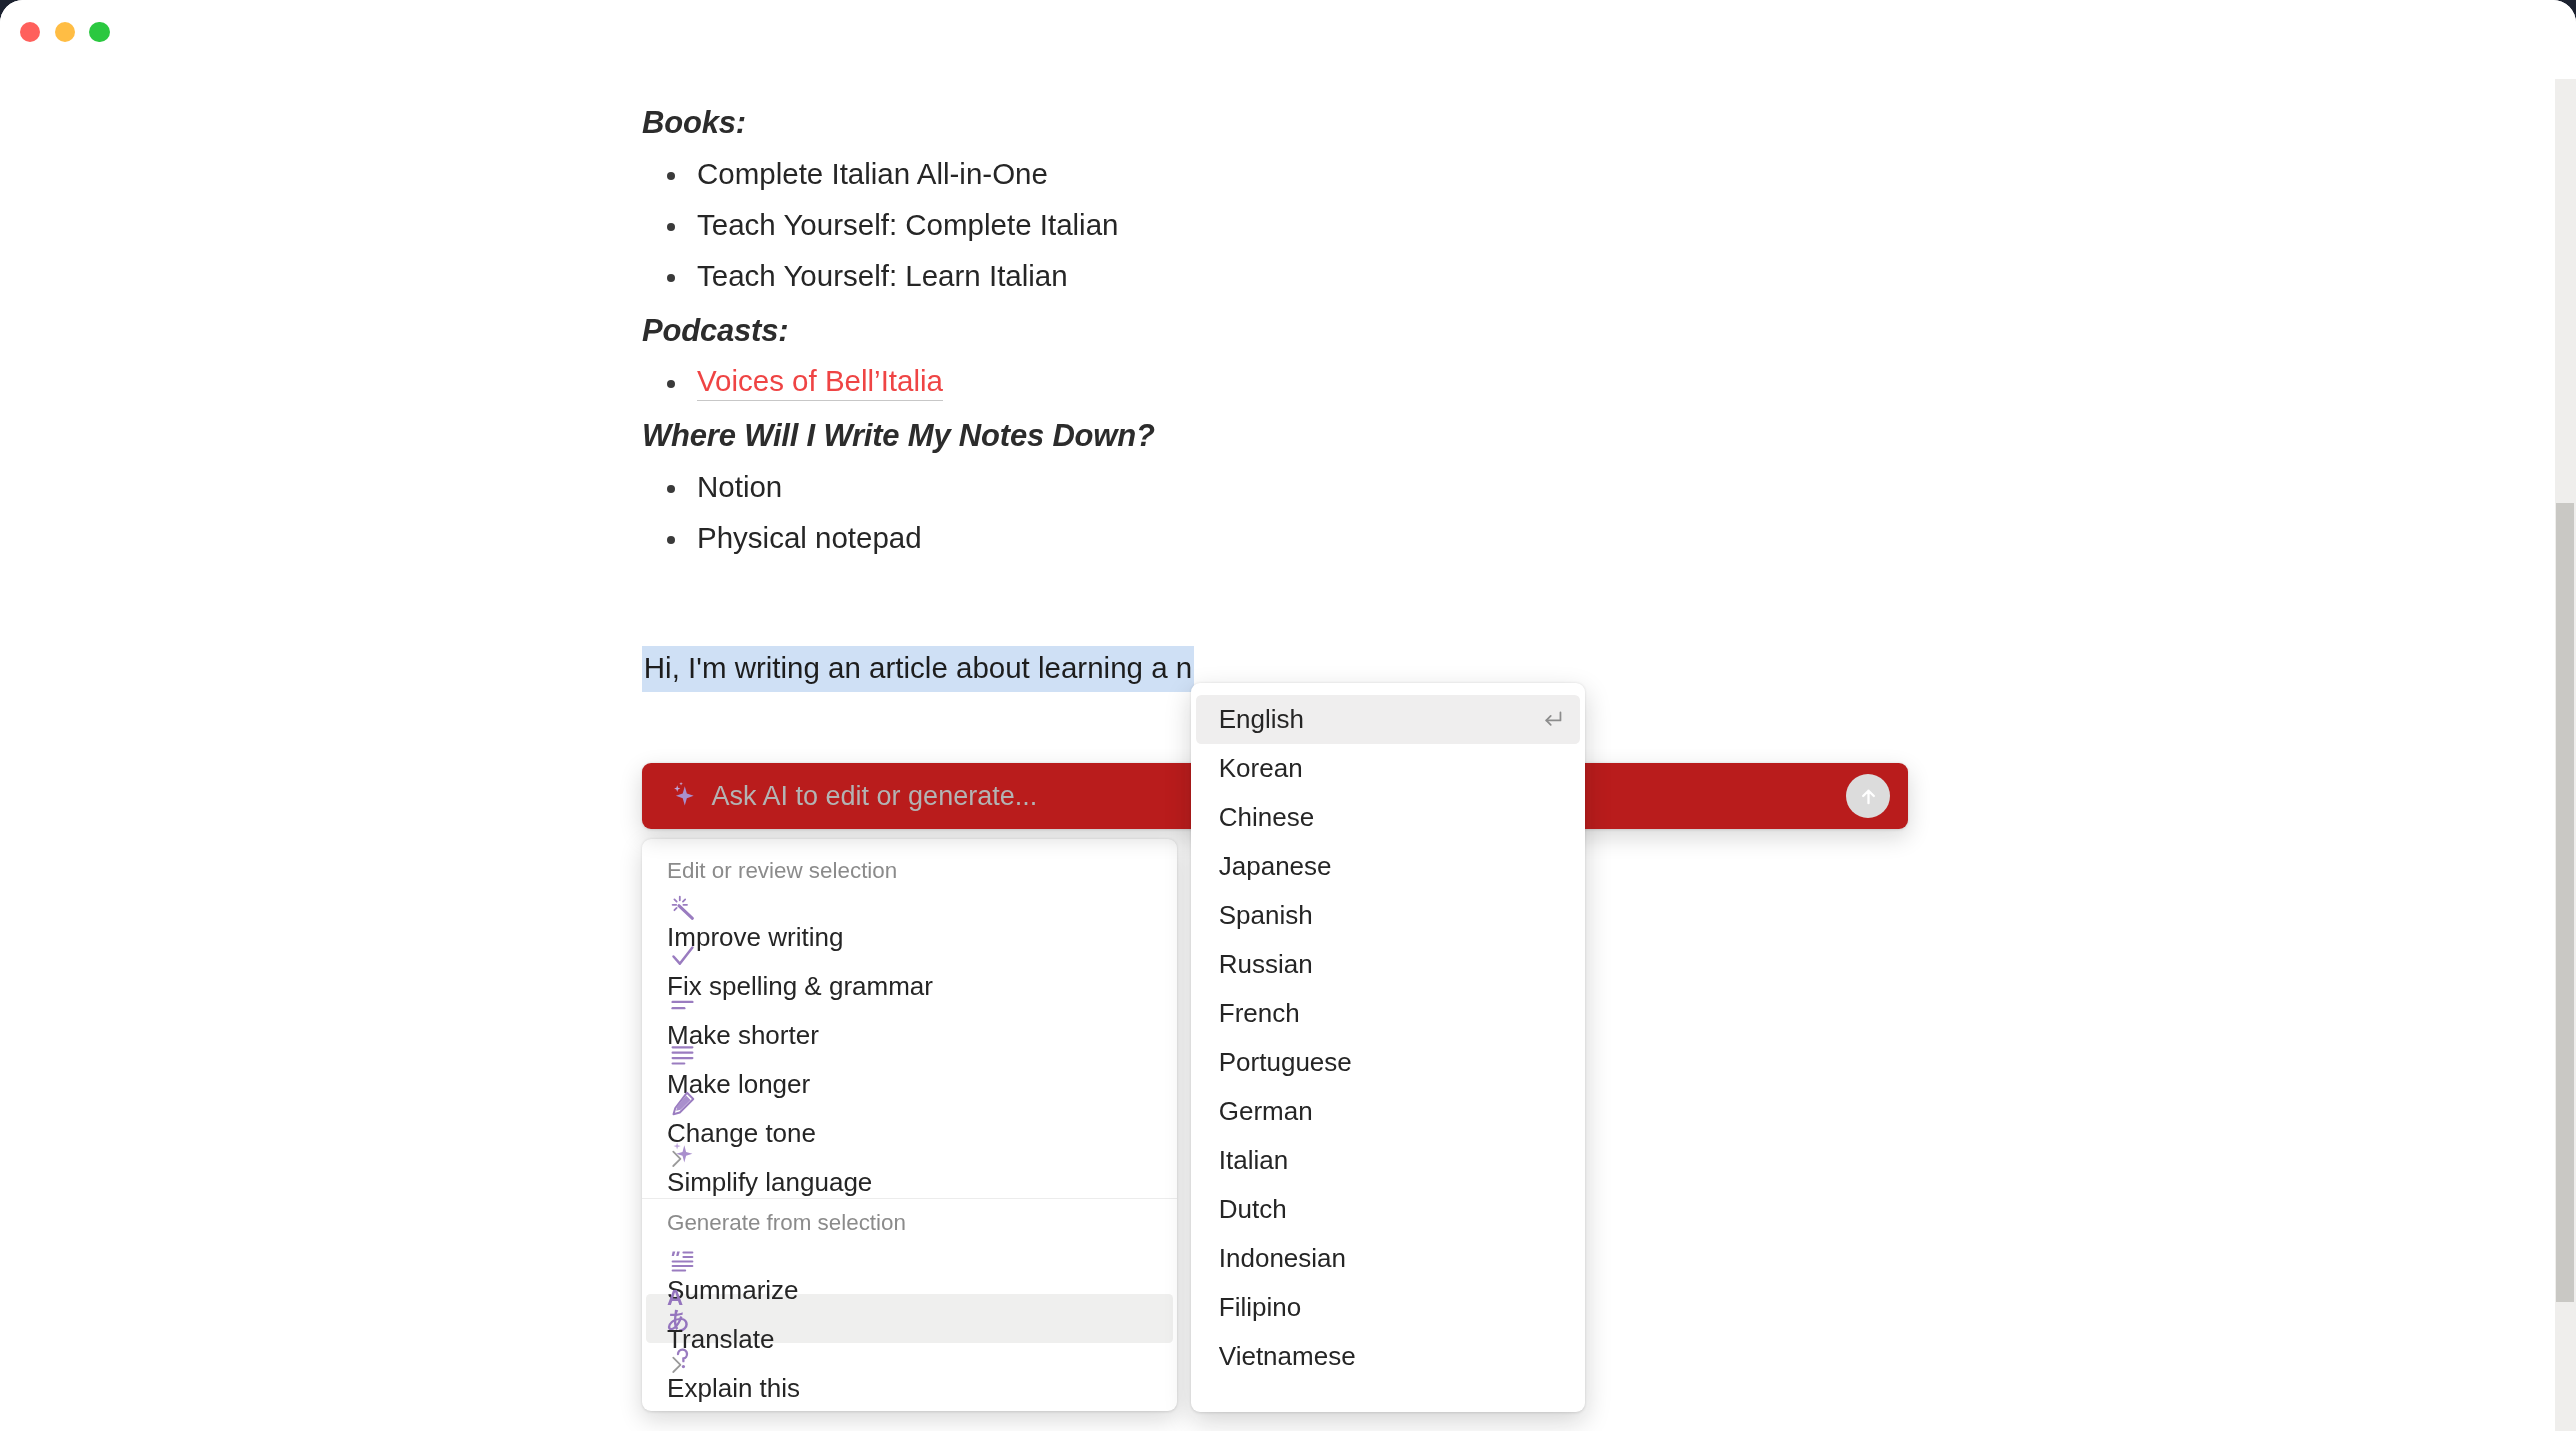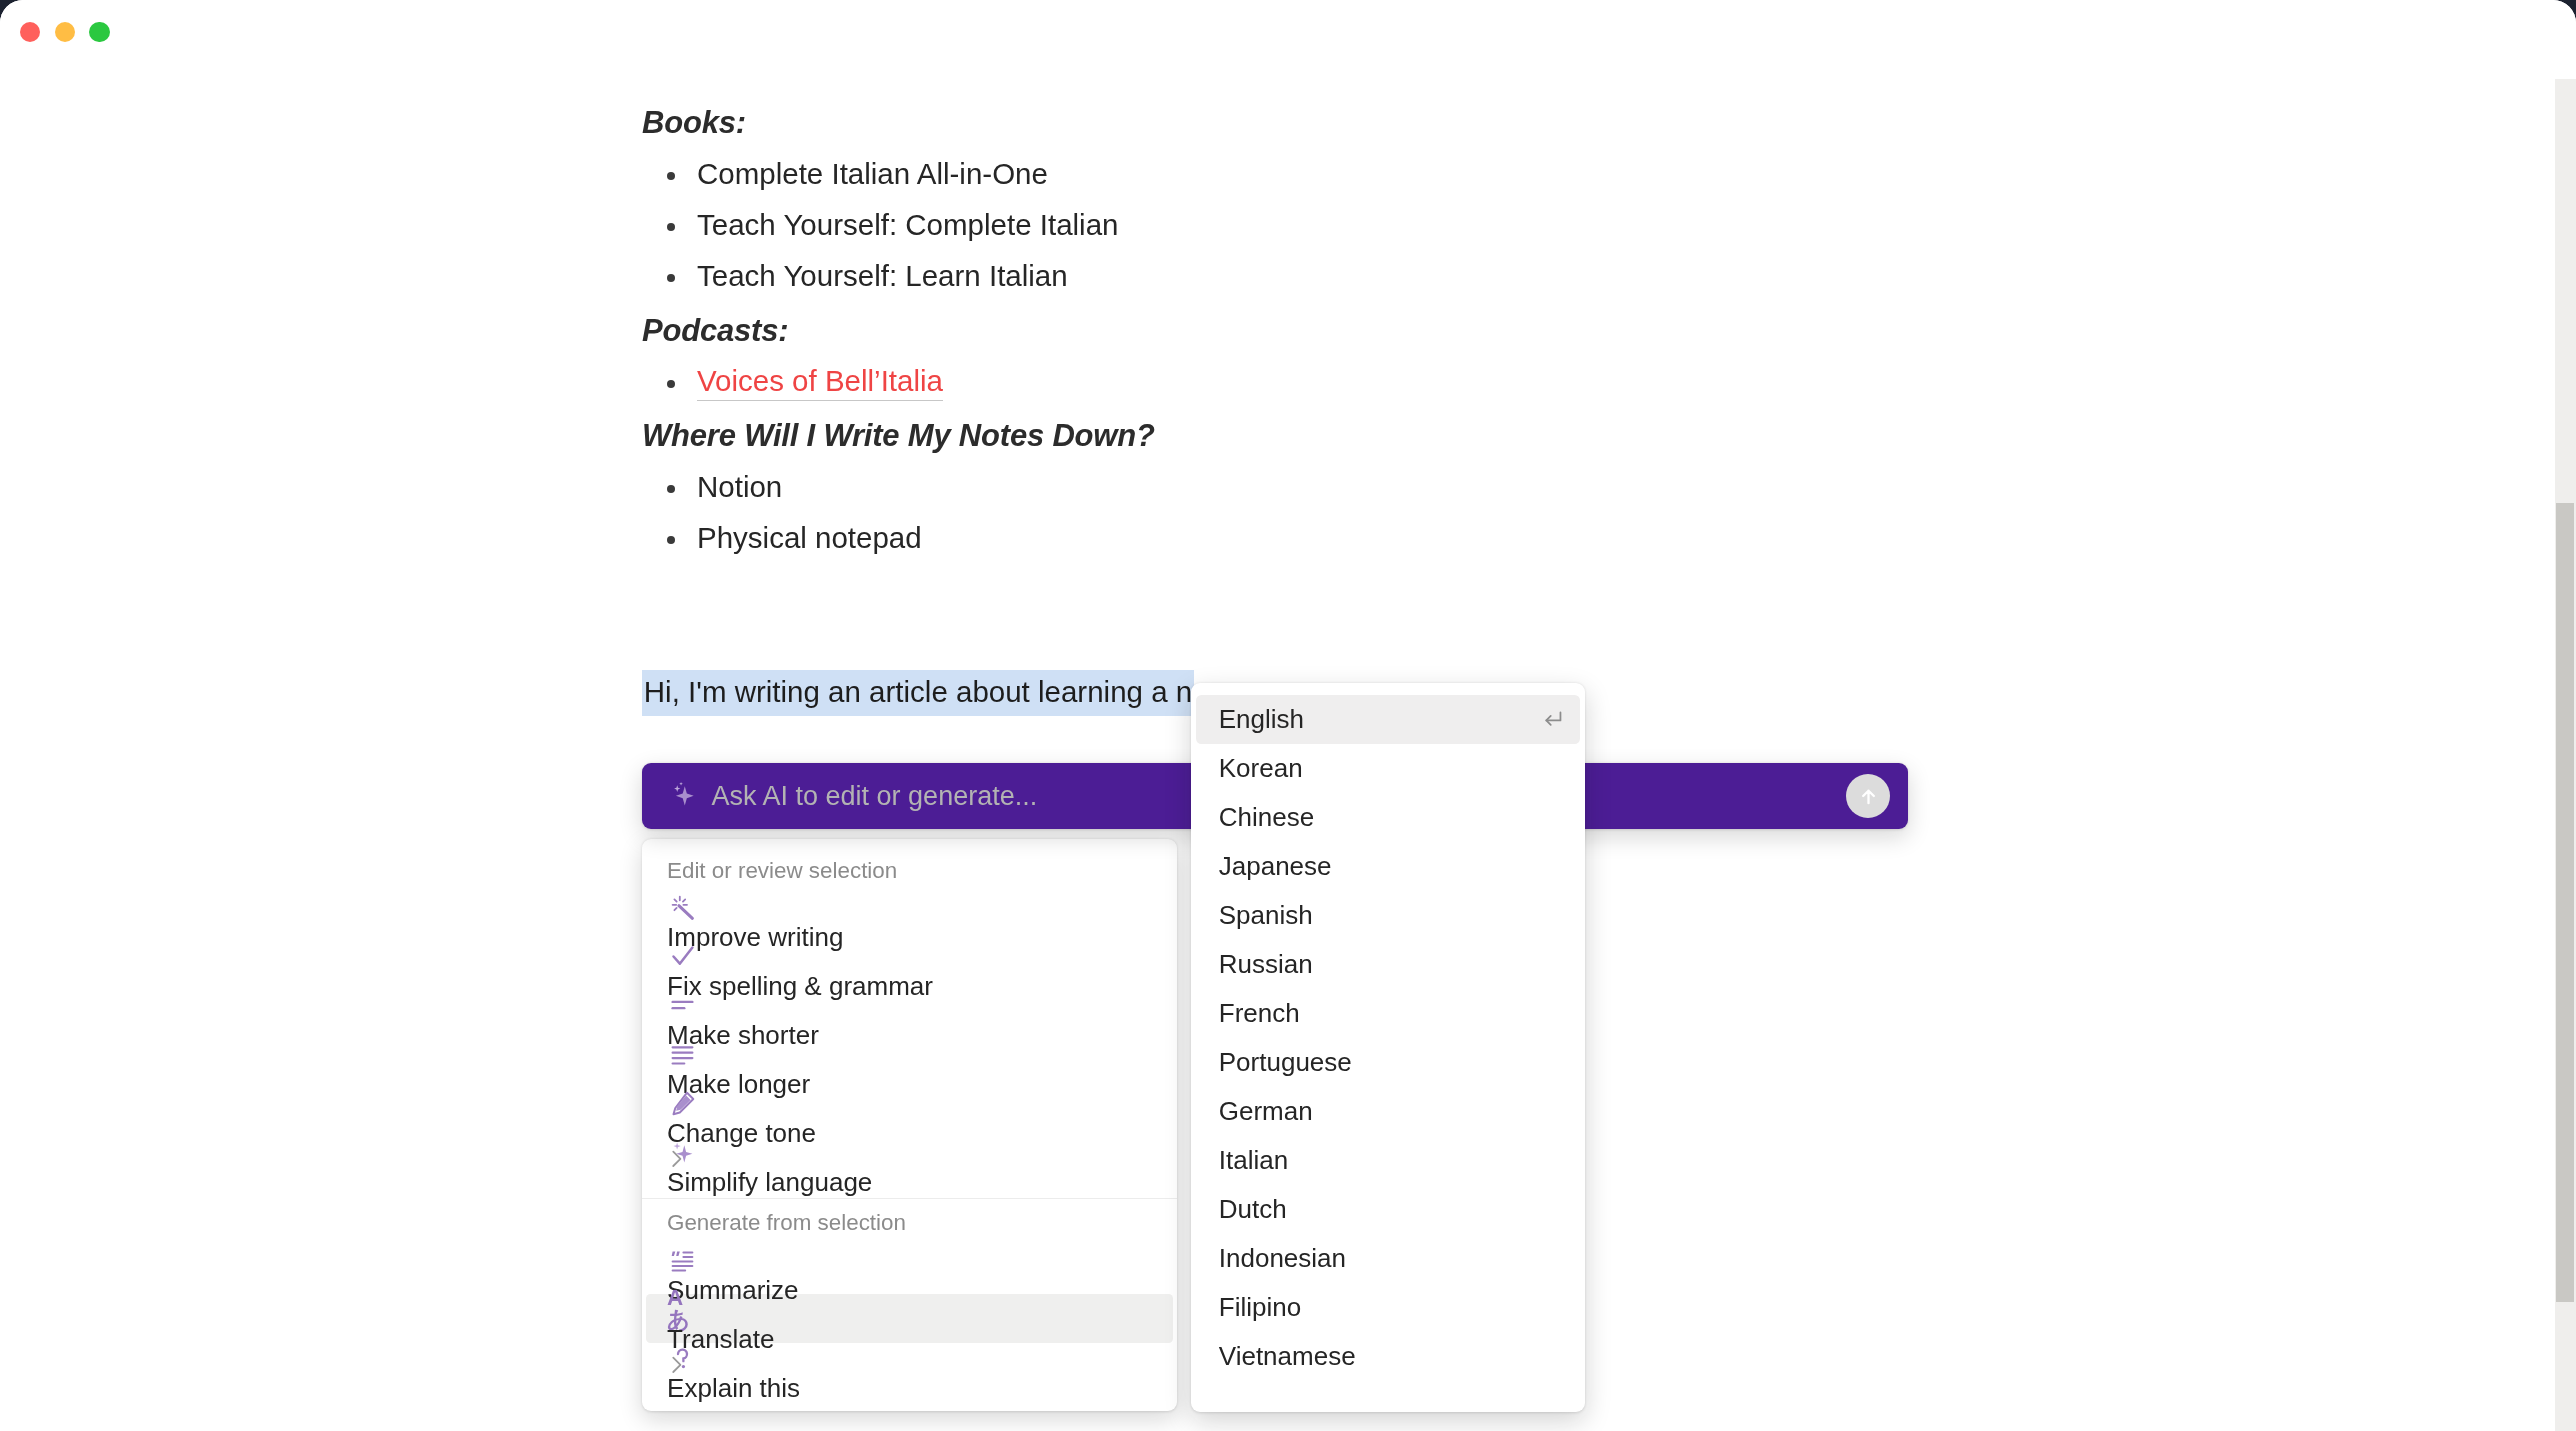--- a/index.html
+++ b/index.html
@@ -96,40 +96,40 @@
   .doc-link {
     color: #ef4444;
     text-decoration: none;
     border-bottom: 1.8px solid #c7c7c7;
     padding-bottom: 2.7px;
     text-align: right;
   }
 
   
   #selected-para {
-    margin-top: 116px;
+    margin-top: 92px;
     font-size: 29.5px;
     line-height: 1.1;
     color: #1d1d1d;
     display: inline-block;
     background: #cfe0f5;
     padding: 6.3px 1.8px 8px 1.8px;
     white-space: nowrap;
     max-width: 957px;
     overflow: hidden;
   }
 
   
   #ai-input-bar {
     position: absolute;
     left: 642px;
     top: 763px;
     width: 1266px;
     height: 66px;
-    background: #4c1d95;
+    background: #b91c1c;
     border-radius: 9px;
     box-shadow: 0 0.9px 2.7px rgba(15,15,15,0.12),
                 0 8px 23px rgba(15,15,15,0.16);
     display: flex;
     align-items: center;
     padding: 0 18px 0 25px;
     z-index: 20;
   }
   #ai-sparkle {
     width: 32px;

